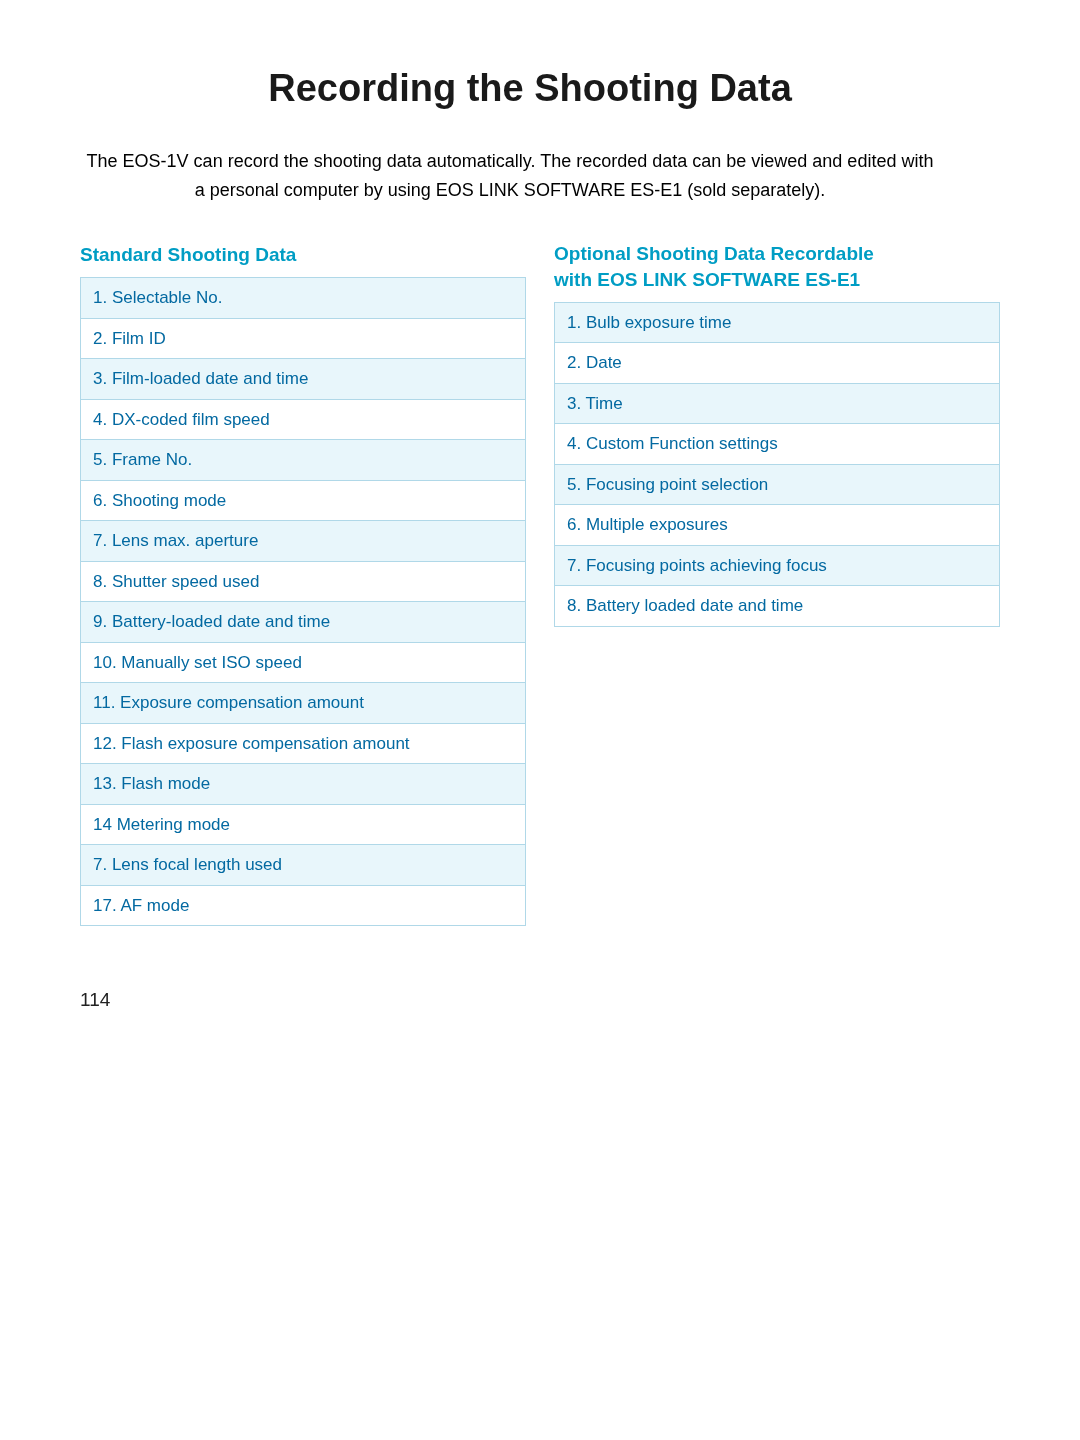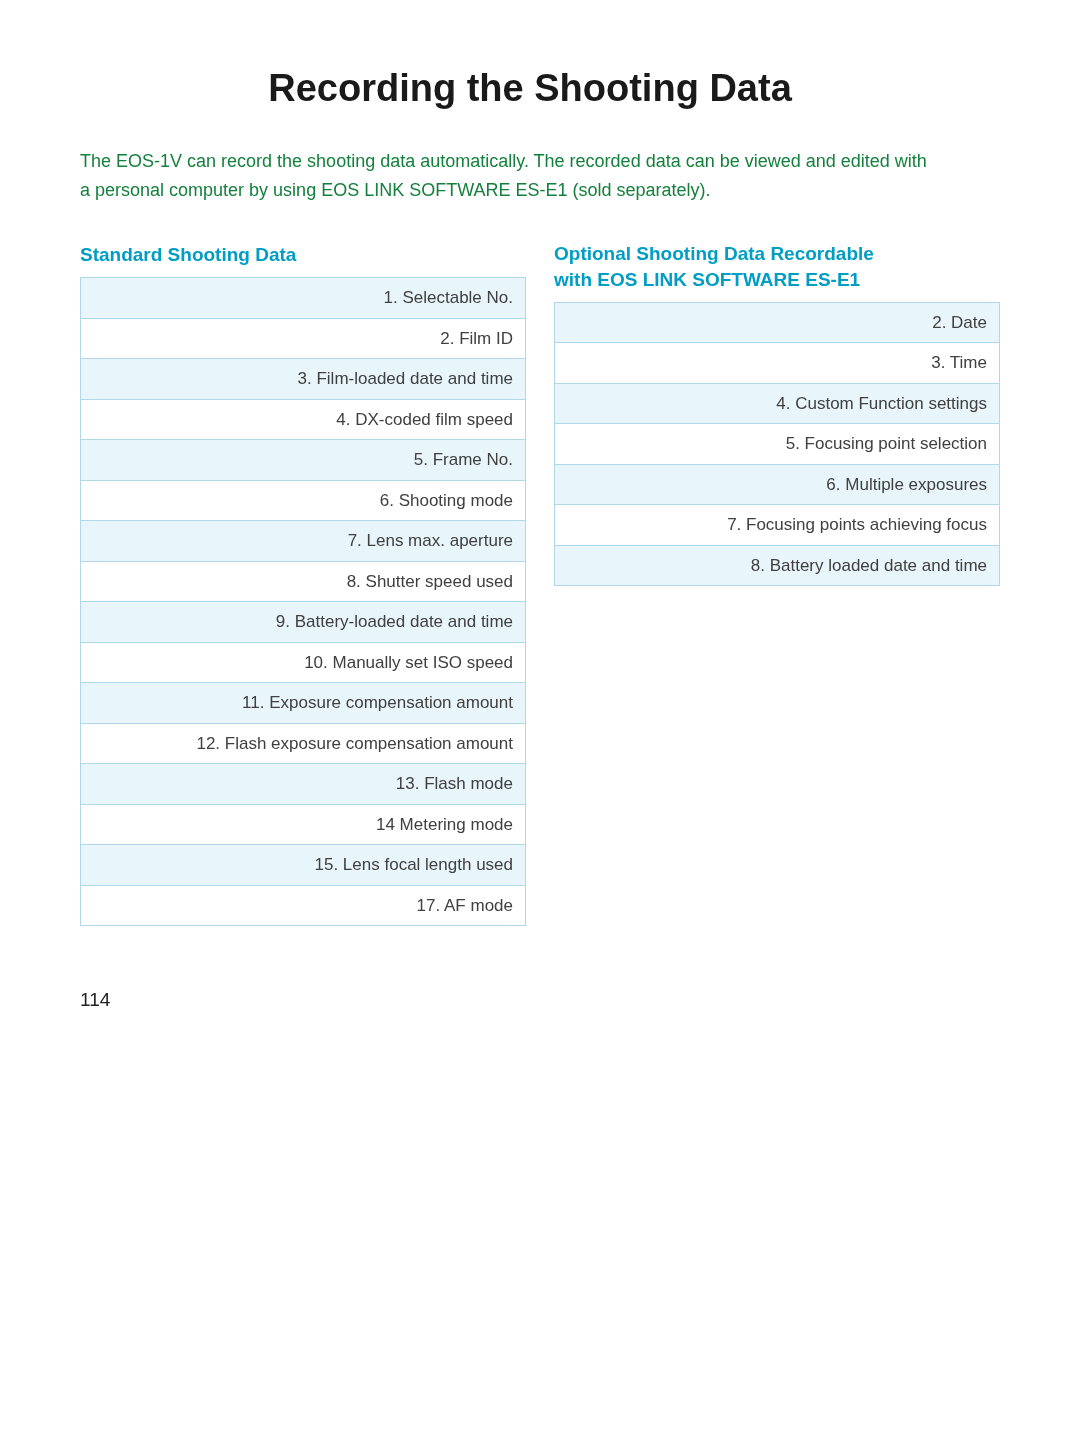--- a/index.html
+++ b/index.html
@@ -35,23 +35,24 @@
 
     .title-bar {
       flex: 1;
       height: 10px;
       background-color: #5bc8e0;
     }
 
     .intro-text {
       font-size: 18px;
       line-height: 1.6;
-      color: #15803d;
+      color: #000000;
       margin-bottom: 36px;
       max-width: 860px;
+      text-align: center;
     }
 
     .tables-container {
       display: flex;
       gap: 28px;
       align-items: flex-start;
     }
 
     .left-column {
       flex: 1;
@@ -78,23 +79,22 @@
 
     .data-table {
       width: 100%;
       border-collapse: collapse;
       border: 1px solid #b0d8e8;
     }
 
     .data-table tr td {
       padding: 7px 12px;
       font-size: 17px;
-      color: #404040;
+      color: #0369a1;
       border-bottom: 1px solid #b0d8e8;
-      text-align: right;
     }
 
     .data-table tr:last-child td {
       border-bottom: none;
     }
 
     .data-table tr:nth-child(odd) td {
       background-color: #e8f6fb;
     }
 
@@ -160,37 +160,40 @@
           <tr>
             <td>12.  Flash exposure compensation amount</td>
           </tr>
           <tr>
             <td>13.  Flash mode</td>
           </tr>
           <tr>
             <td>14   Metering mode</td>
           </tr>
           <tr>
-            <td>15.  Lens focal length used</td>
+            <td>7.  Lens focal length used</td>
           </tr>
           <tr>
             <td>17.  AF mode</td>
           </tr>
         </tbody>
     </table>
   </div>
 
   <div class="right-column">
     <div class="section-heading-right">
       <span>Optional Shooting Data Recordable</span><br>
       <span>with EOS LINK SOFTWARE ES-E1</span>
     </div>
     <table class="data-table">
       <tbody id="right-table-body">
           <tr>
+            <td>1.  Bulb exposure time</td>
+          </tr>
+          <tr>
             <td>2.  Date</td>
           </tr>
           <tr>
             <td>3.  Time</td>
           </tr>
           <tr>
             <td>4.  Custom Function settings</td>
           </tr>
           <tr>
             <td>5.  Focusing point selection</td>

